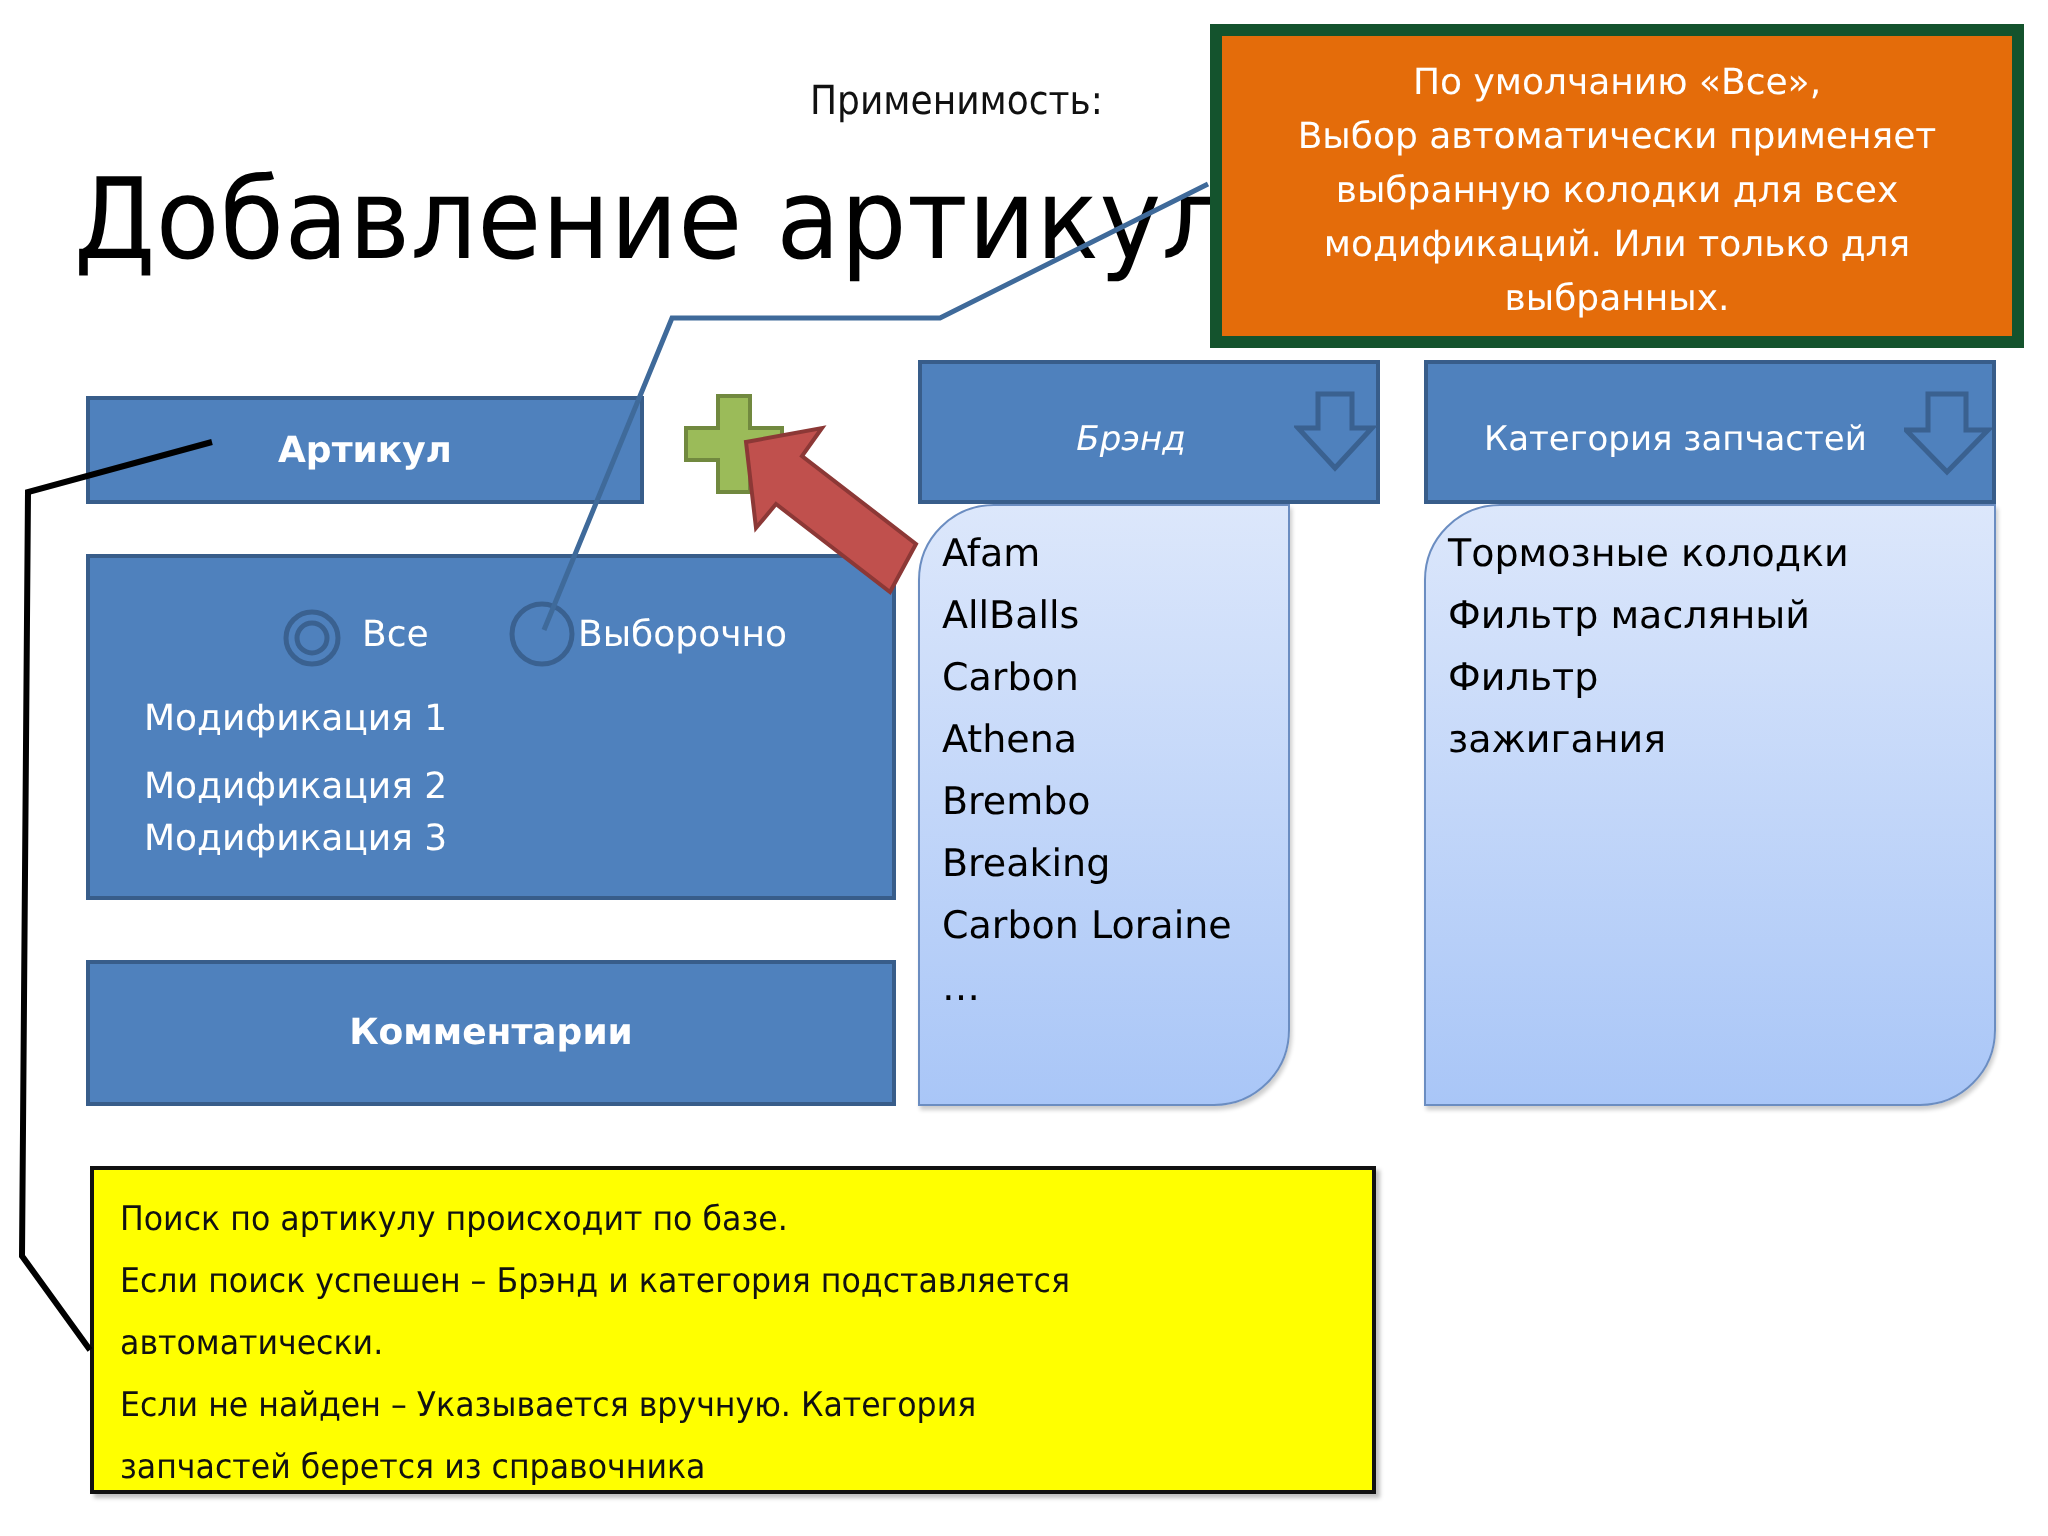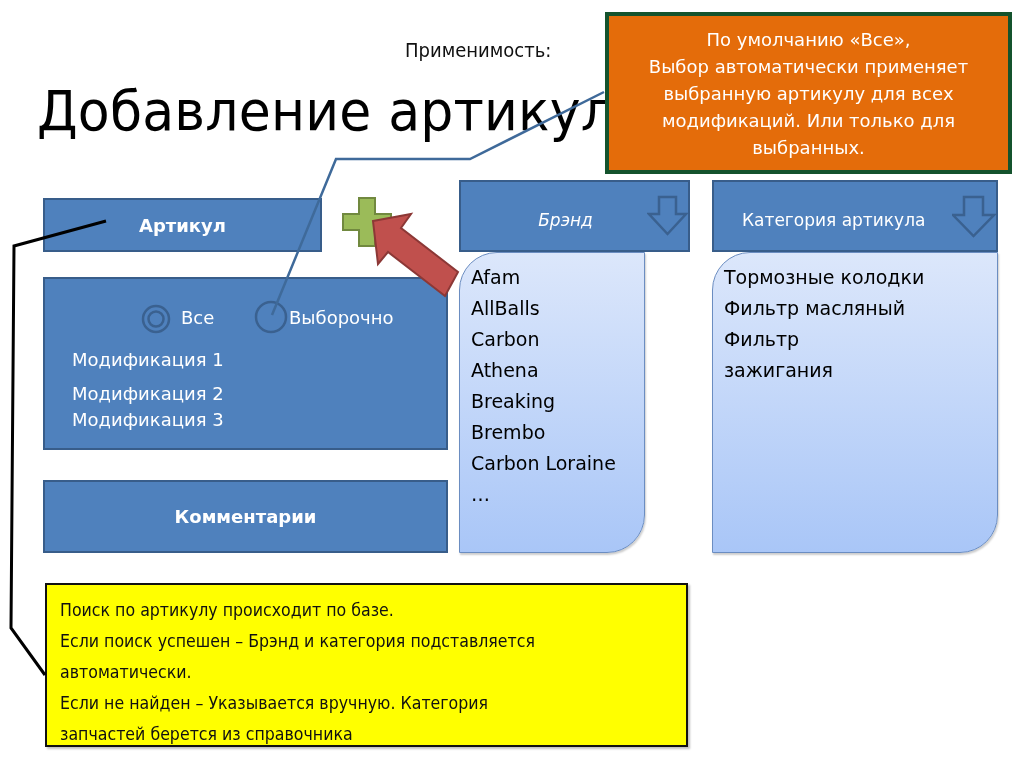--- a/index.html
+++ b/index.html
@@ -20,21 +20,21 @@
   }
   .blue-box {
     background:#4f81bd; border:2px solid #385d8a; color:#fff;
     font-family:"DejaVu Sans", sans-serif;
   }
   .center-label {
     display:flex; align-items:center; justify-content:center; font-size:18px;font-weight:bold;
   }
   .orange-box {
     left:605px; top:12px; width:407px; height:162px;
-    background:#e46c0a; border:4px solid #14532d; color:#fff;
+    background:#e46c0a; border:6px solid #14532d; color:#fff;
     font-family:"DejaVu Sans", sans-serif; font-size:18px; line-height:27px;
     text-align:center; padding:10px 8px 0 8px;
   }
   .orange-box div { white-space:nowrap; }
   .yellow-box {
     left:45px; top:583px; width:643px; height:164px;
     background:#ffff00; border:2px solid #111; color:#111;
     font-family:"DejaVu Sans", sans-serif; font-size:17px; line-height:31px;
     padding:10px 0 0 13px;
     box-shadow:2px 2px 2px rgba(0,0,0,0.25);
@@ -59,21 +59,21 @@
 </style>
 </head>
 <body>
 
 <div class="abs subtitle">Применимость:</div>
 <div class="abs title">Добавление артикула</div>
 
 <div class="abs orange-box">
   <div>По умолчанию «Все»,</div>
   <div>Выбор автоматически применяет</div>
-  <div>выбранную артикулу для всех</div>
+  <div>выбранную колодки для всех</div>
   <div>модификаций. Или только для</div>
   <div>выбранных.</div>
 </div>
 
 <div class="abs blue-box center-label" style="left:43px;top:198px;width:279px;height:54px;">
   <span>Артикул</span>
 </div>
 
 <div class="abs blue-box mods-box">
   <span class="abs" style="left:96px;top:25px;width:30px;height:30px;">
@@ -103,28 +103,28 @@
   <svg class="dd-icon" style="left:186px;top:12px;" width="42" height="44">
     <path d="M12 3 H29 V20 H39 L20.5 40 L2 20 H12 Z" fill="none" stroke="#3a6190" stroke-width="2.5" stroke-linejoin="miter"></path>
   </svg>
 </div>
 
 <div class="abs list-panel" style="left:459px;top:252px;width:186px;height:301px;">
   <div>Afam</div>
   <div>AllBalls</div>
   <div>Carbon</div>
   <div>Athena</div>
+  <div>Brembo</div>
   <div>Breaking</div>
-  <div>Brembo</div>
   <div>Carbon Loraine</div>
   <div>…</div>
 </div>
 
 <div class="abs blue-box hdr" style="left:712px;top:180px;width:286px;height:72px;overflow:hidden;">
-  <div class="hdr-label" style="top:28px;left:28px;right:38px;text-align:left;">Категория артикула</div>
+  <div class="hdr-label" style="top:28px;left:28px;right:38px;text-align:left;">Категория запчастей</div>
   <svg class="dd-icon" style="left:238px;top:12px;" width="44" height="44">
     <path d="M12 3 H31 V21 H42 L21.5 42 L1 21 H12 Z" fill="#4f81bd" stroke="#3a6190" stroke-width="2.5"></path>
   </svg>
 </div>
 
 <div class="abs list-panel" style="left:712px;top:252px;width:286px;height:301px;">
   <div>Тормозные колодки</div>
   <div>Фильтр масляный</div>
   <div>Фильтр</div>
   <div>зажигания</div>

